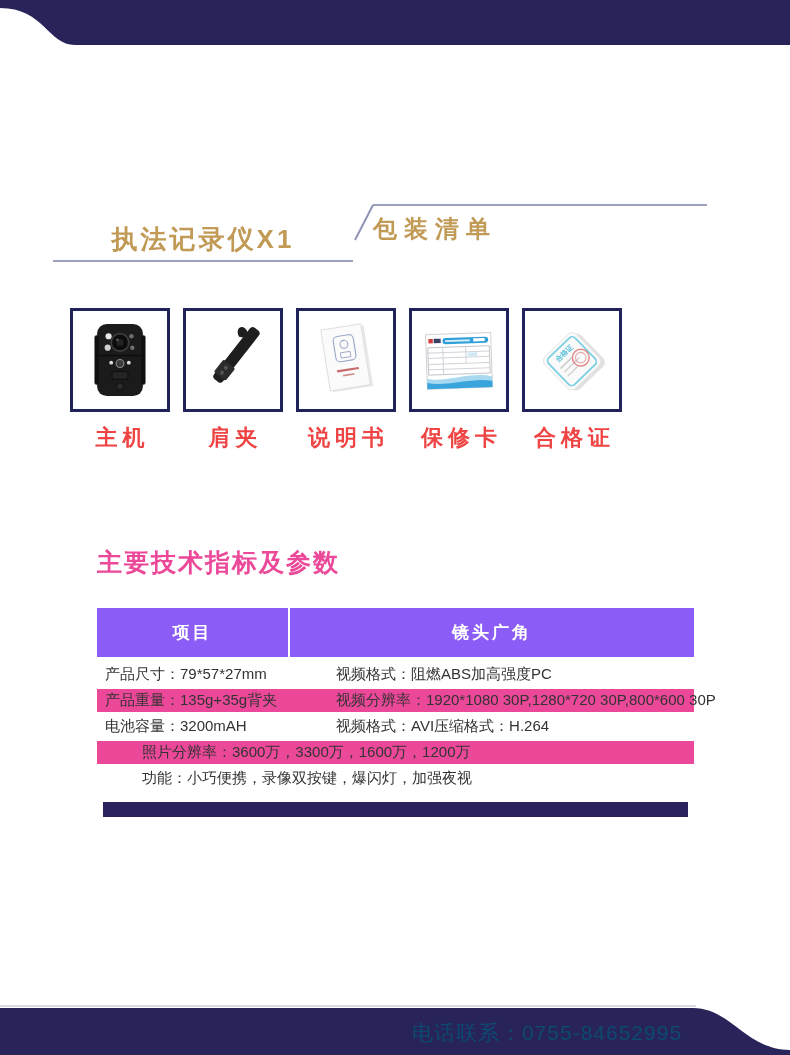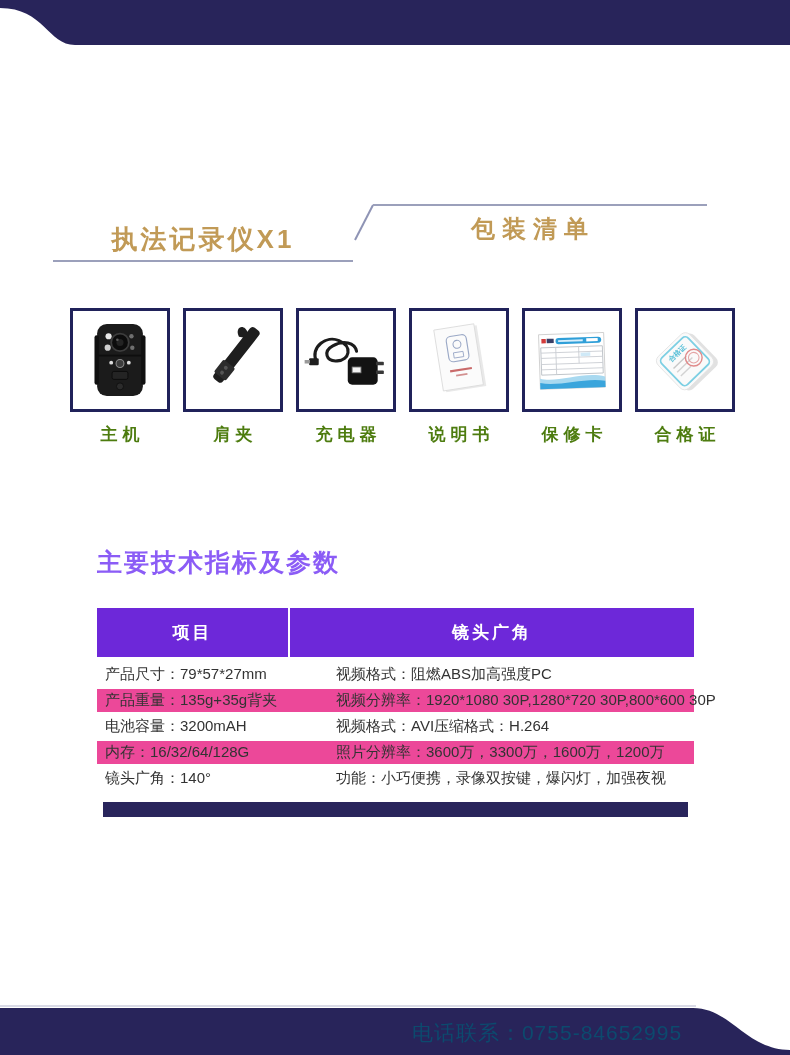--- a/index.html
+++ b/index.html
@@ -8,36 +8,36 @@
   .page { position:relative; width:790px; height:1055px; background:#ffffff; overflow:hidden; margin:0 auto;text-decoration:underline; }
 
   
   .top-banner { position:absolute; top:0; left:0; }
   .bottom-banner { position:absolute; bottom:0; left:0; }
 
   
   .title-lines { position:absolute; top:195px; left:0; }
   .product-title { position:absolute; top:222px; left:53px; width:300px; text-align:center;
       font-size:26px; font-weight:bold; color:#C19A56; letter-spacing:3px; }
-  .packing-title { position:absolute; top:213px; left:373px; width:320px; text-align:center;
+  .packing-title { position:absolute; top:213px; left:373px; width:320px; 
       font-size:24px; font-weight:bold; color:#C19A56; letter-spacing:7px; }
 
   
   .items-row { position:absolute; top:308px; left:70px; display:flex; gap:13px; }
   .item { width:100px; }
   .item-box { width:100px; height:104px; border:3px solid #20225A; background:#fff;
       display:flex; align-items:center; justify-content:center; }
-  .item-label { margin-top:11px; text-align:center; font-size:17px; font-weight:bold;
-      color:#4d7c0f; letter-spacing:5px; text-indent:5px; }
+  .item-label { margin-top:11px; text-align:center; font-size:22px; font-weight:bold;
+      color:#ef4444; letter-spacing:5px; text-indent:5px; }
 
   
   .specs-heading { position:absolute; top:546px; left:97px; font-size:25px; font-weight:bold;
-      color:#8b5cf6; letter-spacing:2px; }
+      color:#ec4899; letter-spacing:2px; }
   .spec-table { position:absolute; top:608px; left:97px; width:597px; }
-  .thead { display:grid; grid-template-columns:193px 1fr; height:49px; background:#6d28d9; }
+  .thead { display:grid; grid-template-columns:193px 1fr; height:49px; background:#8b5cf6; }
   .thead .th { display:flex; align-items:center; justify-content:center; color:#ffffff;
       font-size:17px; font-weight:bold; letter-spacing:3px; }
   .thead .th:first-child { border-right:2px solid #ffffff; }
   .tbody { margin-top:6px; }
   .trow { display:grid; grid-template-columns:194px 1fr; height:23px; margin:3px 0;
       align-items:center; font-size:15px; color:#333333; }
   .trow.gray { background:#ec4899; }
   .tcell-left { padding-left:8px; white-space:nowrap; }
   .tcell-right { padding-left:45px; white-space:nowrap; }
   .tfoot-bar { height:15px; margin:12px 6px 0 6px; background:#29255C; }
@@ -98,34 +98,20 @@
             <path d="M45 16 C34 8 28 20 39 25 L45 22 Z" fill="#1e1e1e"></path>
             <rect x="41" y="56" width="17" height="18" rx="2" fill="#2c2c2c"></rect>
             <circle cx="49" cy="62" r="2.2" fill="#555555"></circle>
             <circle cx="49" cy="69" r="2.2" fill="#555555"></circle>
           </g>
         </svg>
       </div>
       <div class="item-label">肩夹</div>
     </div>
 
-    <div class="item">
-      <div class="item-box">
-        <svg width="88" height="88" viewBox="0 0 100 100">
-          <path d="M16 52 C10 34 28 22 42 28 C58 35 54 50 40 51 C27 52 24 40 35 34 C47 27 60 30 62 40" fill="none" stroke="#1c1c1c" stroke-width="3.5" stroke-linecap="round"></path>
-          <rect x="8" y="48" width="11" height="8" rx="1.5" fill="#1f1f1f"></rect>
-          <rect x="3" y="50" width="6" height="4" fill="#9a9a9a"></rect>
-          <rect x="52" y="47" width="34" height="31" rx="5" fill="#131313"></rect>
-          <rect x="84" y="52" width="9" height="4" rx="1" fill="#383838"></rect>
-          <rect x="84" y="62" width="9" height="4" rx="1" fill="#383838"></rect>
-          <rect x="57" y="58" width="10" height="6.5" fill="#f4f4f4" stroke="#7d7d7d"></rect>
-        </svg>
-      </div>
-      <div class="item-label">充电器</div>
-    </div>
 
     <div class="item">
       <div class="item-box">
         <svg width="88" height="88" viewBox="0 0 100 100">
           <g transform="rotate(-9 50 50)">
             <rect x="30" y="14" width="46" height="70" fill="#e9e9e9"></rect>
             <rect x="27" y="12" width="46" height="70" fill="#fbfbfb" stroke="#dcdcdc"></rect>
             <rect x="39" y="22" width="23" height="29" rx="5" fill="none" stroke="#9aa8c6" stroke-width="1.3"></rect>
             <circle cx="50.5" cy="32" r="4.5" fill="none" stroke="#9aa8c6" stroke-width="1.2"></circle>
             <rect x="45" y="41" width="11" height="6" fill="none" stroke="#9aa8c6"></rect>
@@ -198,25 +184,23 @@
       </div>
       <div class="trow gray">
         <span class="tcell-left">产品重量：135g+35g背夹</span>
         <span class="tcell-right">视频分辨率：1920*1080 30P,1280*720 30P,800*600 30P</span>
       </div>
       <div class="trow">
         <span class="tcell-left">电池容量：3200mAH</span>
         <span class="tcell-right">视频格式：AVI压缩格式：H.264</span>
       </div>
       <div class="trow gray">
-        <span class="tcell-left">内存：16/32/64/128G</span>
         <span class="tcell-right">照片分辨率：3600万，3300万，1600万，1200万</span>
       </div>
       <div class="trow">
-        <span class="tcell-left">镜头广角：140°</span>
         <span class="tcell-right">功能：小巧便携，录像双按键，爆闪灯，加强夜视</span>
       </div>
     </div>
     <div class="tfoot-bar"></div>
   </div>
 
   <svg class="bottom-banner" width="790" height="50" viewBox="0 0 790 50">
     <rect x="0" y="0" width="696" height="2" fill="#D9DAE6"></rect>
     <path d="M0,3 H693 C731,3 746,45 790,45 V50 H0 Z" fill="#28245A"></path>
   </svg>

